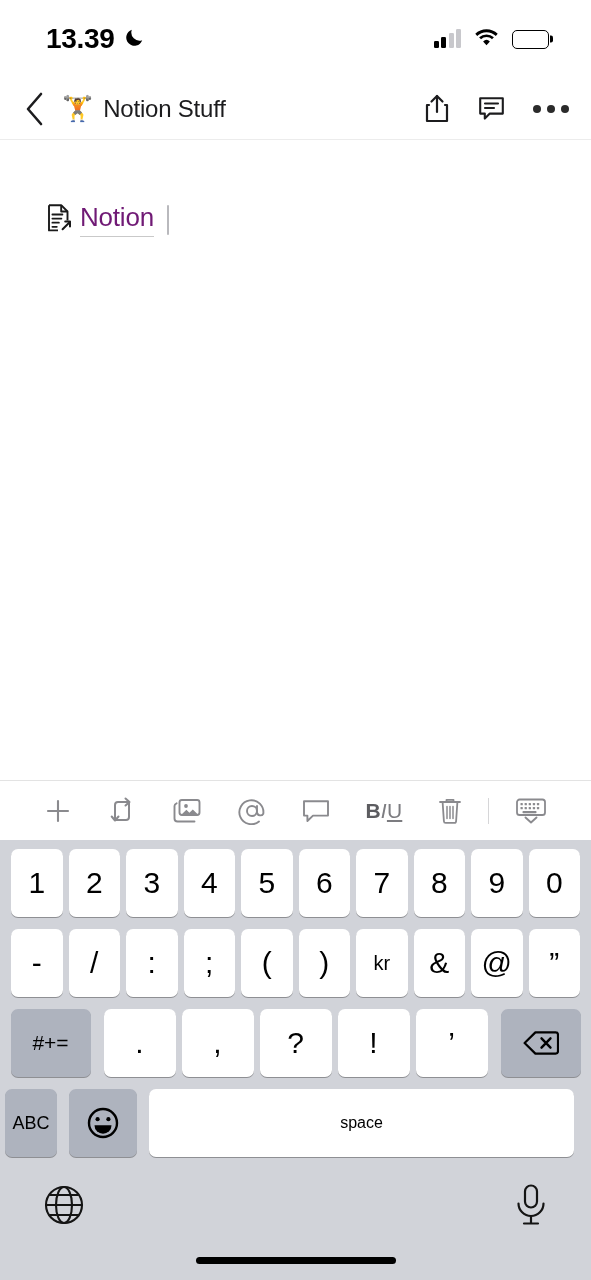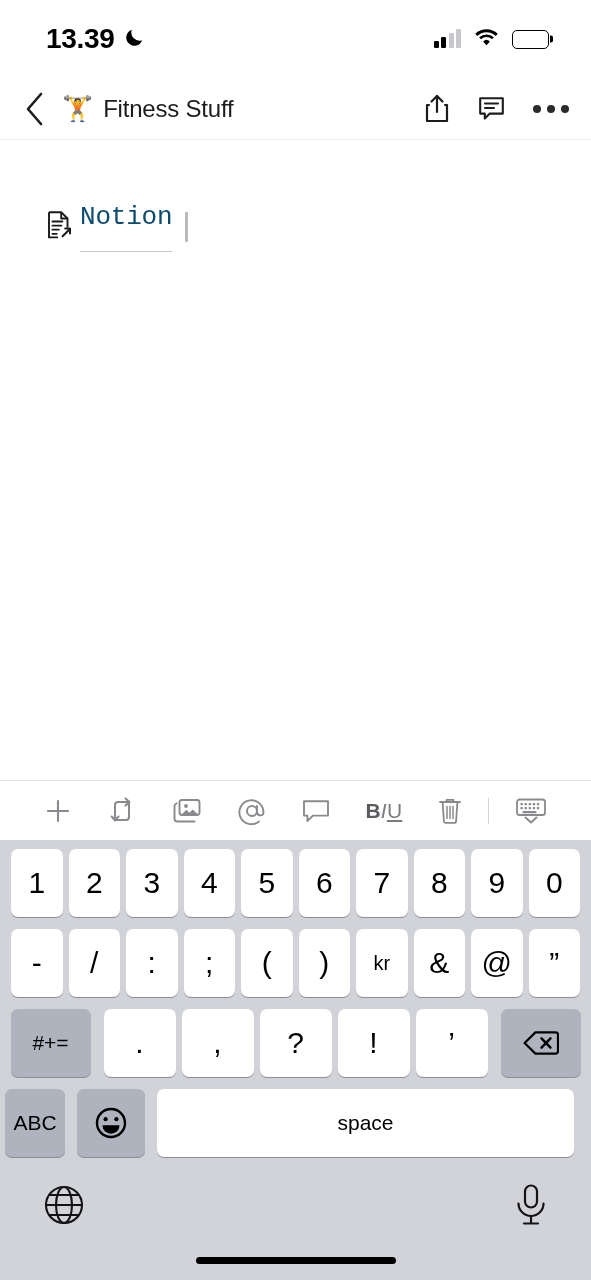--- a/index.html
+++ b/index.html
@@ -119,26 +119,25 @@
     position: relative;
     padding: 62px 0 0 46px;
   }
   .block-line {
     display: flex;
     align-items: center;
   }
   .doc-link-icon { display: block; margin-right: 7px; }
   .doc-link-text {
     font-size: 26px;
-    color: #0c4a6e;
+    color: #701a75;
     border-bottom: 1.5px solid #c9c9c9;
-    padding-bottom: 19px;
+    padding-bottom: 3px;
     letter-spacing: -0.2px;
     cursor: pointer;
-    font-family: Liberation Mono, monospace;
   }
   .text-caret {
     width: 2.5px;
     height: 30px;
     background: #b9b9bd;
     margin-left: 13px;
     border-radius: 1px;
   }
 
   
@@ -217,23 +216,23 @@
   }
   .key.small-label { font-size: 20px; border-radius: 7px; }
   .key.func { font-size: 21px; }
 
   .r3-spacer-l { width: 6px; flex: 0 0 6px; }
   .r3-gap { width: 13px; flex: 0 0 13px; }
   .key.sym-shift { width: 80px; }
   .key.punct { width: 72px; }
   .key.backspace { width: 80px; }
 
-  .key.abc { width: 60px; font-size: 21px; }
+  .key.abc { width: 52px; font-size: 18px; }
   .key.emoji { width: 68px; }
-  .key.space { flex: 1 1 auto; font-size: 21px; }
+  .key.space { flex: 1 1 auto; font-size: 16px; }
   .key.return { width: 136px; font-size: 24px; }
   .r4-gap { width: 12px; flex: 0 0 12px; }
 
   
   .kb-bottom {
     flex: 1 1 auto;
     display: flex;
     align-items: flex-start;
     justify-content: space-between;
     padding: 14px 42px 0 42px;
@@ -285,21 +284,21 @@
     </div>
   </div>
 
   <div class="nav-bar">
     <div class="nav-back">
       <svg width="20" height="34" viewBox="0 0 20 34">
         <path d="M16 2L3 17l13 15" fill="none" stroke="#1c1c1e" stroke-width="2.6" stroke-linecap="round" stroke-linejoin="round"></path>
       </svg>
     </div>
     <span class="nav-emoji">🏋️</span>
-    <span class="nav-title">Fitness Stuff</span>
+    <span class="nav-title">Notion Stuff</span>
     <div class="nav-actions">
       <span class="nav-icon-btn">
         <svg width="26" height="30" viewBox="0 0 26 30">
           <path d="M13 2v16" fill="none" stroke="#1c1c1e" stroke-width="2.2" stroke-linecap="round"></path>
           <path d="M7.5 7.5L13 2l5.5 5.5" fill="none" stroke="#1c1c1e" stroke-width="2.2" stroke-linecap="round" stroke-linejoin="round"></path>
           <path d="M5 11H3v16h20V11h-2" fill="none" stroke="#1c1c1e" stroke-width="2.2" stroke-linecap="round" stroke-linejoin="round"></path>
         </svg>
       </span>
       <span class="nav-icon-btn">
         <svg width="27" height="27" viewBox="0 0 27 27">

